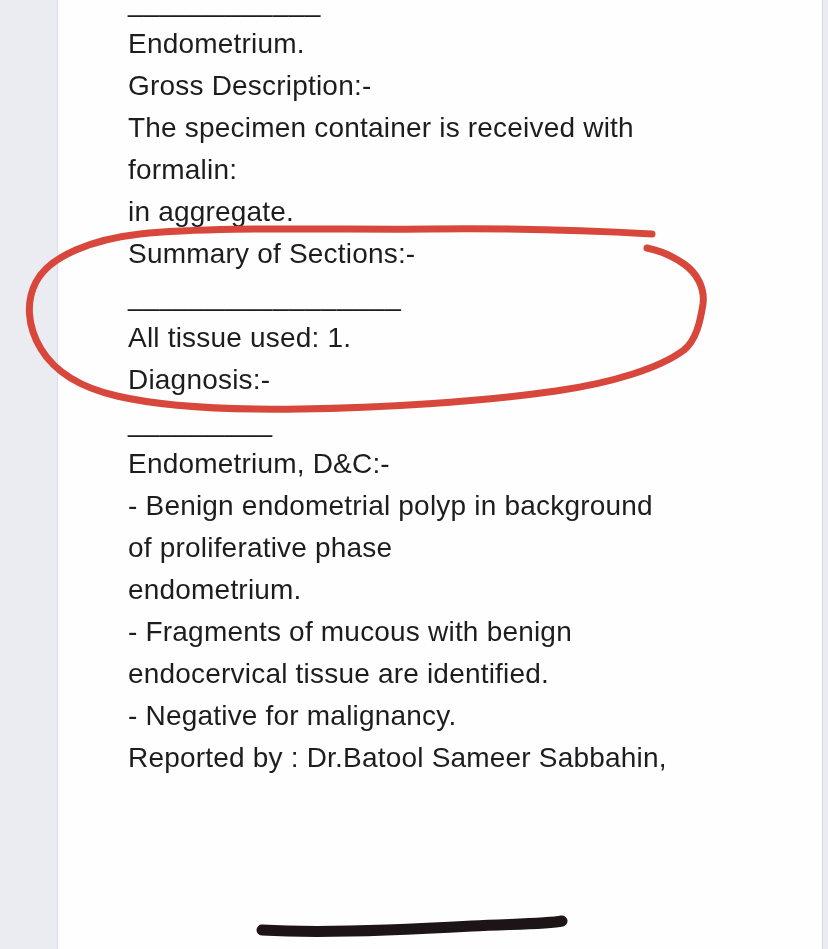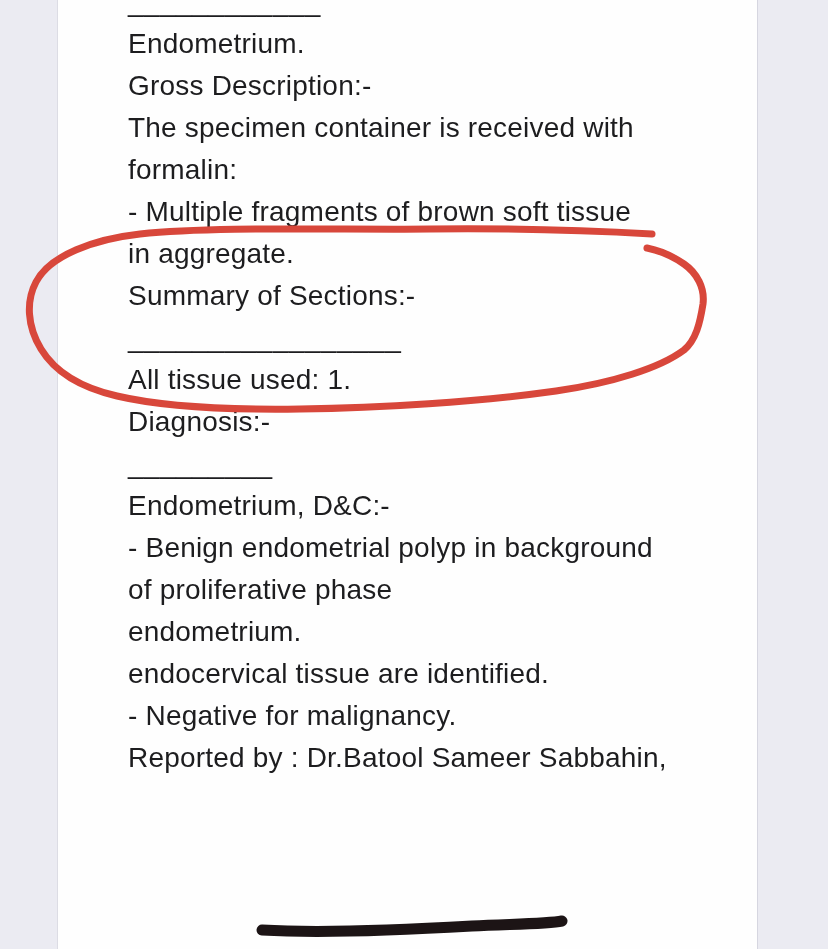--- a/index.html
+++ b/index.html
@@ -5,21 +5,21 @@
   html, body { margin: 0; padding: 0; }
   body {
     width: 828px; height: 949px;
     overflow: hidden; position: relative;
     background: #ebebf2;
     font-family: "Liberation Sans", sans-serif;
   }
   .screen { position: absolute; inset: 0; }
   .page {
     position: absolute; left: 57px; top: 0;
-    width: 701px; height: 949px;
+    width: 766px; height: 949px;
     background: #fefefe;
     border-left: 1px solid #dcdce4;
     border-right: 1px solid #d6d6e0;
     box-sizing: border-box;
   }
   .doc {
     position: absolute; left: 70px; top: -19px; right: 14px;
     color: #1d1d1f;
     font-size: 28px; line-height: 42px; letter-spacing: 0.2px;
     font-weight: 400;
@@ -37,31 +37,31 @@
 
 <div class="screen">
 
   <div class="page">
     <div class="doc" id="doc-lines">
         <div class="line sep">____________</div>
         <div class="line">Endometrium.</div>
         <div class="line">Gross Description:-</div>
         <div class="line">The specimen container is received with</div>
         <div class="line">formalin:</div>
-        <div class="line">- Multiple fragments of brown soft tissue</div>
         <div class="line">in aggregate.</div>
         <div class="line">Summary of Sections:-</div>
         <div class="line sep">_________________</div>
         <div class="line">All tissue used: 1.</div>
         <div class="line">Diagnosis:-</div>
         <div class="line sep">_________</div>
         <div class="line">Endometrium, D&amp;C:-</div>
         <div class="line">- Benign endometrial polyp in background</div>
         <div class="line">of proliferative phase</div>
         <div class="line">endometrium.</div>
+        <div class="line">- Fragments of mucous with benign</div>
         <div class="line">endocervical tissue are identified.</div>
         <div class="line">- Negative for malignancy.</div>
         <div class="line">Reported by : Dr.Batool Sameer Sabbahin,</div>
       </div>
   </div>
 
   <svg class="overlay" viewBox="0 0 828 949" xmlns="http://www.w3.org/2000/svg">
     <path fill="none" stroke-width="7" stroke-linecap="round" stroke-linejoin="round" d="M 652 234
              C 600 231 520 228 430 229
              C 340 230 215 226 140 234

